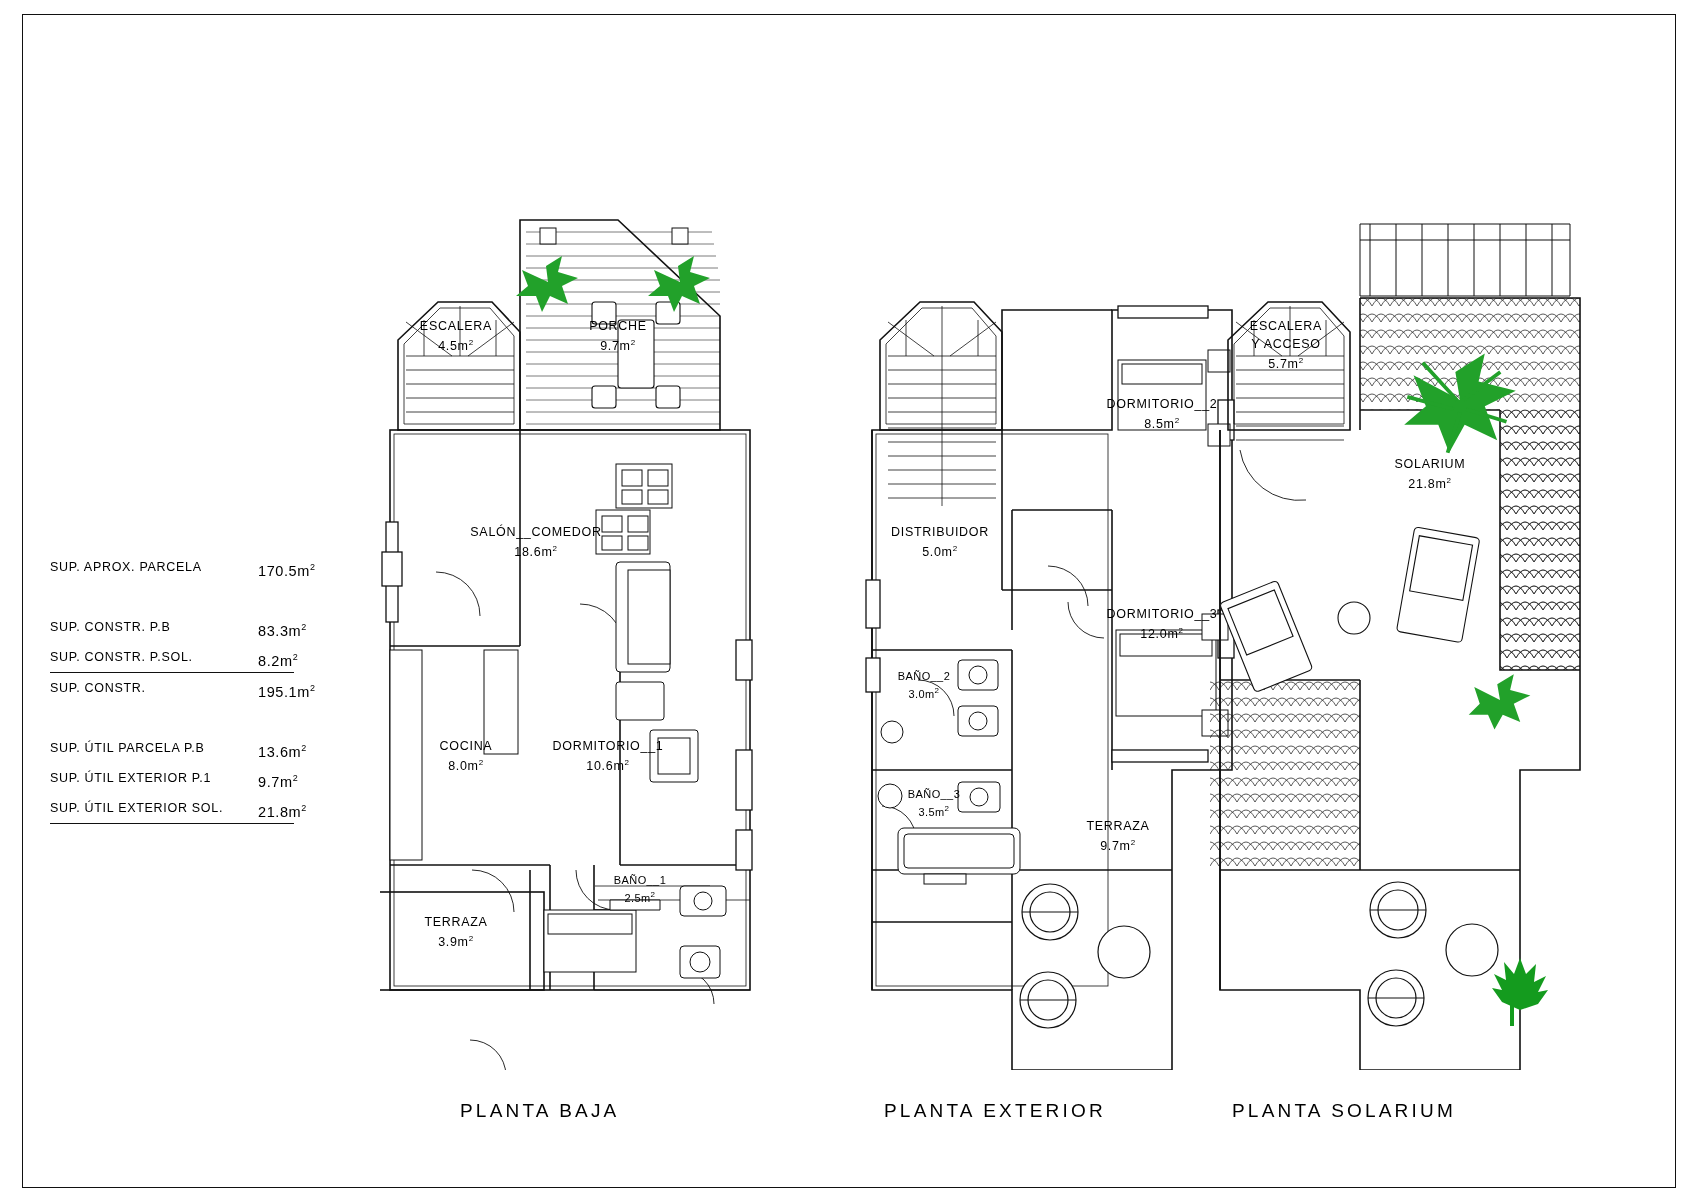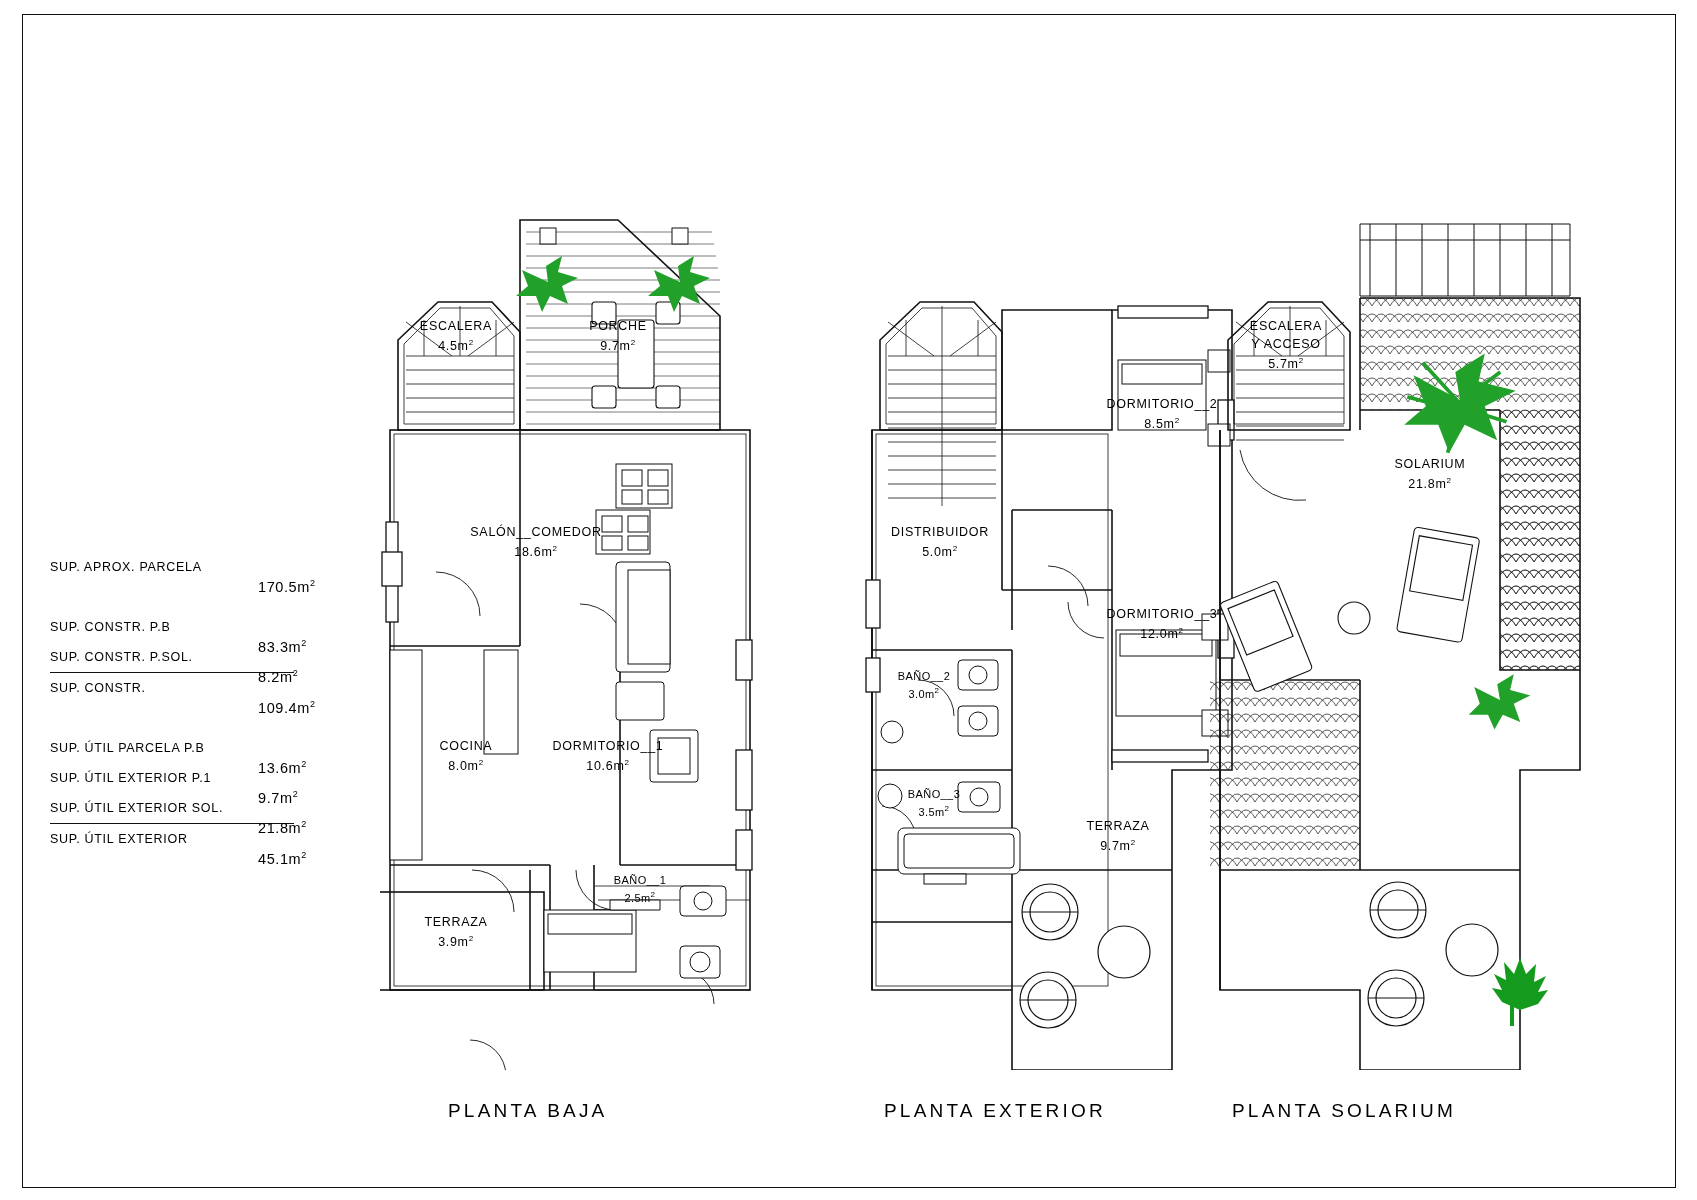--- a/index.html
+++ b/index.html
@@ -40,21 +40,21 @@
     white-space: nowrap;
   }
   .legend .row .lbl {
     position: absolute;
     left: 0;
     top: 0;
   }
   .legend .row .val {
     position: absolute;
     left: 208px;
-    top: 16px;
+    top: 0;
   }
   .legend .gap-sm { height: 30px; }
   .legend .rule {
     border-top: 1px solid #111;
     width: 244px;
     margin: 0 0 0 0;
   }
   sup { font-size: 9px; vertical-align: super; }
 
   
@@ -95,40 +95,36 @@
       <span class="lbl">SUP. CONSTR. P.B</span>
       <span class="val"><span>83.3m</span><sup>2</sup></span>
     </div>
     <div class="row">
       <span class="lbl">SUP. CONSTR. P.SOL.</span>
       <span class="val"><span>8.2m</span><sup>2</sup></span>
     </div>
     <div class="rule"></div>
     <div class="row">
       <span class="lbl">SUP. CONSTR.</span>
-      <span class="val"><span>109.4m</span><sup>2</sup></span>
+      <span class="val"><span>195.1m</span><sup>2</sup></span>
     </div>
     <div class="gap-sm"></div>
     <div class="row">
       <span class="lbl">SUP. ÚTIL PARCELA P.B</span>
       <span class="val"><span>13.6m</span><sup>2</sup></span>
     </div>
     <div class="row">
       <span class="lbl">SUP. ÚTIL EXTERIOR P.1</span>
       <span class="val"><span>9.7m</span><sup>2</sup></span>
     </div>
     <div class="row">
       <span class="lbl">SUP. ÚTIL EXTERIOR SOL.</span>
       <span class="val"><span>21.8m</span><sup>2</sup></span>
     </div>
     <div class="rule"></div>
-    <div class="row">
-      <span class="lbl">SUP. ÚTIL EXTERIOR</span>
-      <span class="val"><span>45.1m</span><sup>2</sup></span>
-    </div>
   </div>
 
   <div class="plan" style="left:380px;">
     <svg width="400" height="860" viewBox="0 0 400 860">
       <g fill="none" stroke="#111" stroke-width="1.6">
 
         <rect x="10" y="220" width="360" height="560"></rect>
         <rect x="14" y="224" width="352" height="552" stroke-width="0.8"></rect>
 
         <path d="M140 220 L140 10 L238 10 L340 106 L340 220 Z" stroke-width="1.6"></path>
@@ -279,21 +275,21 @@
         <text class="lbl" x="228" y="540">DORMITORIO__1</text>
         <text class="lbl" x="228" y="560"><tspan>10.6m</tspan><tspan font-size="8" dy="-5">2</tspan></text>
 
         <text class="lbl lbl-sm" x="260" y="674">BAÑO__1</text>
         <text class="lbl lbl-sm" x="260" y="692"><tspan>2.5m</tspan><tspan font-size="8" dy="-5">2</tspan></text>
 
         <text class="lbl" x="76" y="716">TERRAZA</text>
         <text class="lbl" x="76" y="736"><tspan>3.9m</tspan><tspan font-size="8" dy="-5">2</tspan></text>
       </g>
     </svg>
-    <div class="plan-title" style="left:68px; top:890px;">PLANTA  BAJA</div>
+    <div class="plan-title" style="left:80px; top:890px;">PLANTA  BAJA</div>
   </div>
 
   <div class="plan" style="left:862px;">
     <svg width="400" height="860" viewBox="0 0 400 860">
       <g fill="none" stroke="#111" stroke-width="1.6">
 
         <path d="M10 220 L10 780 L150 780 L150 860 L310 860 L310 560 L370 560 L370 100 L250 100 L250 220 Z"></path>
         <path d="M10 220 L10 780" stroke-width="1.6"></path>
         <rect x="14" y="224" width="232" height="552" stroke-width="0.8"></rect>
 

